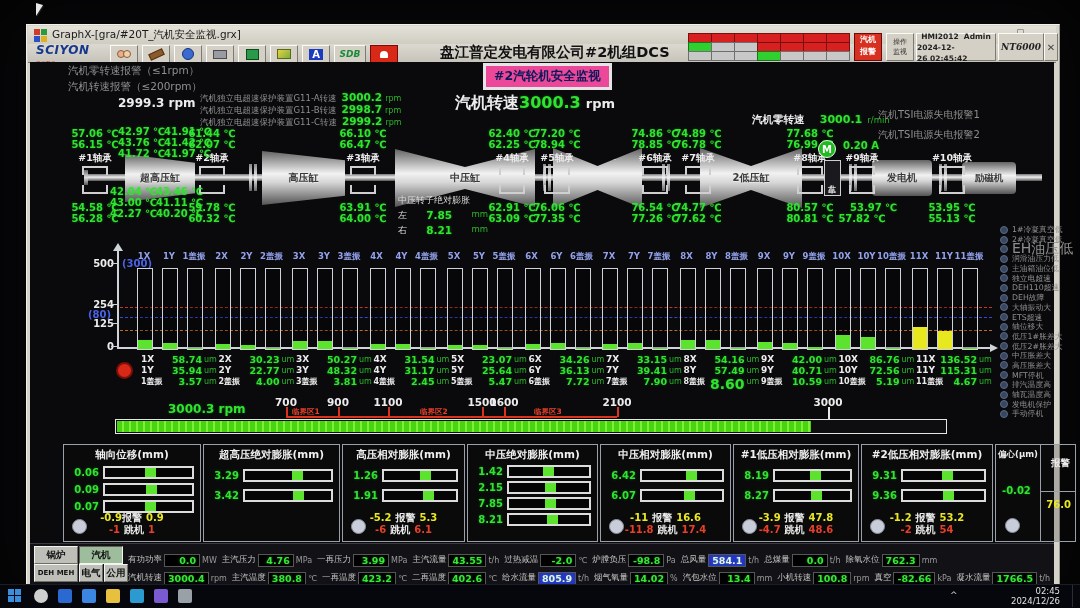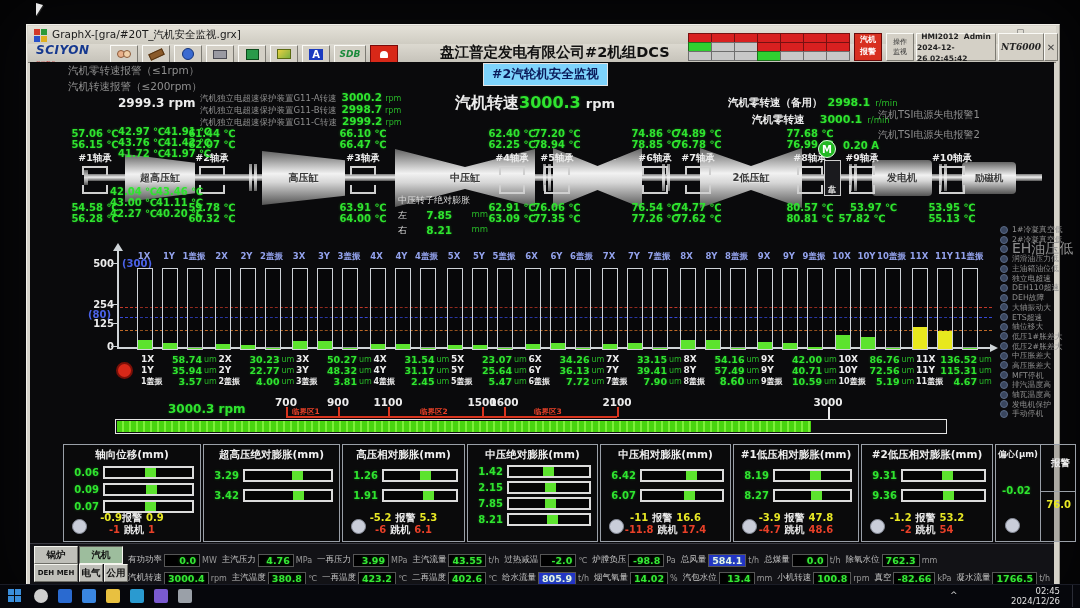--- a/index.html
+++ b/index.html
@@ -157,31 +157,26 @@
 
   <div class="abs gy" style="left:68px;top:64px;font-size:10.5px;">汽机零转速报警（≤1rpm）</div>
   <div class="abs gy" style="left:68px;top:80px;font-size:10.5px;">汽机转速报警（≤200rpm）</div>
   <div class="abs wb" style="left:118px;top:96px;font-size:12px;">2999.3 rpm</div>
   <div class="abs" id="g11-rows" style="left:200px;top:86px;width:300px;">
       <div style="position: absolute; left: 0px; top: 0px; white-space: nowrap;"><span class="gy" style="font-size: 8.5px;">汽机独立电超速保护装置G11-A转速</span><span class="gn" style="font-size: 10.5px; margin-left: 5px;">3000.2</span><span class="gnd" style="font-size: 8px; margin-left: 3px;">rpm</span></div>
       <div style="position: absolute; left: 0px; top: 12px; white-space: nowrap;"><span class="gy" style="font-size: 8.5px;">汽机独立电超速保护装置G11-B转速</span><span class="gn" style="font-size: 10.5px; margin-left: 5px;">2998.7</span><span class="gnd" style="font-size: 8px; margin-left: 3px;">rpm</span></div>
       <div style="position: absolute; left: 0px; top: 24px; white-space: nowrap;"><span class="gy" style="font-size: 8.5px;">汽机独立电超速保护装置G11-C转速</span><span class="gn" style="font-size: 10.5px; margin-left: 5px;">2999.2</span><span class="gnd" style="font-size: 8px; margin-left: 3px;">rpm</span></div>
     </div>
 
-  <div class="abs" style="left:483px;top:63px;padding:2px 8px;background:#7dd3fc;border:1px solid #e5e5e5;color:#0a1a5a;font-size:12.5px;font-weight:bold;">#2汽轮机安全监视</div>
+  <div class="abs" style="left:483px;top:63px;padding:2px 8px;background:#ec4899;border:3px solid #e5e5e5;color:#0a1a5a;font-size:12.5px;font-weight:bold;">#2汽轮机安全监视</div>
   <div class="abs" style="left:455px;top:93px;white-space:nowrap;">
     <span class="wb" style="font-size:16px;">汽机转速</span><span class="gn" style="font-size:16px;">3000.3</span>
     <span class="wb" style="font-size:13px;">rpm</span>
   </div>
 
-  <div class="abs" style="left:728px;top:91px;white-space:nowrap;">
-    <span class="wb" style="font-size:10.5px;">汽机零转速（备用）</span>
-    <span class="gn" style="font-size:11px;">2998.1</span>
-    <span class="gnd" style="font-size:8.5px;">r/min</span>
-  </div>
   <div class="abs" style="left:752px;top:108px;white-space:nowrap;">
     <span class="wb" style="font-size:10.5px;">汽机零转速</span>&nbsp;&nbsp;
     <span class="gn" style="font-size:11px;">3000.1</span>
     <span class="gnd" style="font-size:8.5px;">r/min</span>
   </div>
   <div class="abs gy" style="left:878px;top:108px;font-size:10px;">汽机TSI电源失电报警1</div>
   <div class="abs gy" style="left:878px;top:128px;font-size:10px;">汽机TSI电源失电报警2</div>
 
   <div class="abs" id="turbine" style="left:0;top:0;width:1080px;height:608px;pointer-events:none;">
       <div style="left: 86px; top: 174px; width: 956px; height: 7px; position: absolute; background: linear-gradient(rgb(119, 119, 119), rgb(239, 239, 239) 45%, rgb(200, 200, 200) 60%, rgb(85, 85, 85));"></div>
@@ -554,21 +549,21 @@
       <div class="wb" style="position: absolute; left: 606px; top: 376px; width: 30px; font-size: 8px; white-space: nowrap;">7盖振</div>
       <div class="gn" style="position: absolute; left: 630px; top: 376px; width: 37px; text-align: right; font-size: 9.5px;">7.90</div>
       <div class="gnd" style="position: absolute; left: 669px; top: 377px; font-size: 8px;">um</div>
       <div class="wb" style="position: absolute; left: 683.5px; top: 354px; width: 30px; font-size: 9px; white-space: nowrap;">8X</div>
       <div class="gn" style="position: absolute; left: 707.5px; top: 354px; width: 37px; text-align: right; font-size: 9.5px;">54.16</div>
       <div class="gnd" style="position: absolute; left: 746.5px; top: 355px; font-size: 8px;">um</div>
       <div class="wb" style="position: absolute; left: 683.5px; top: 365px; width: 30px; font-size: 9px; white-space: nowrap;">8Y</div>
       <div class="gn" style="position: absolute; left: 707.5px; top: 365px; width: 37px; text-align: right; font-size: 9.5px;">57.49</div>
       <div class="gnd" style="position: absolute; left: 746.5px; top: 366px; font-size: 8px;">um</div>
       <div class="wb" style="position: absolute; left: 683.5px; top: 376px; width: 30px; font-size: 8px; white-space: nowrap;">8盖振</div>
-      <div class="gn" style="position: absolute; left: 707.5px; top: 376px; width: 37px; text-align: right; font-size: 10px;">8.60</div>
+      <div class="gn" style="position: absolute; left: 707.5px; top: 376px; width: 37px; text-align: right; font-size: 14px;">8.60</div>
       <div class="gnd" style="position: absolute; left: 746.5px; top: 377px; font-size: 8px;">um</div>
       <div class="wb" style="position: absolute; left: 761px; top: 354px; width: 30px; font-size: 9px; white-space: nowrap;">9X</div>
       <div class="gn" style="position: absolute; left: 785px; top: 354px; width: 37px; text-align: right; font-size: 9.5px;">42.00</div>
       <div class="gnd" style="position: absolute; left: 824px; top: 355px; font-size: 8px;">um</div>
       <div class="wb" style="position: absolute; left: 761px; top: 365px; width: 30px; font-size: 9px; white-space: nowrap;">9Y</div>
       <div class="gn" style="position: absolute; left: 785px; top: 365px; width: 37px; text-align: right; font-size: 9.5px;">40.71</div>
       <div class="gnd" style="position: absolute; left: 824px; top: 366px; font-size: 8px;">um</div>
       <div class="wb" style="position: absolute; left: 761px; top: 376px; width: 30px; font-size: 8px; white-space: nowrap;">9盖振</div>
       <div class="gn" style="position: absolute; left: 785px; top: 376px; width: 37px; text-align: right; font-size: 9.5px;">10.59</div>
       <div class="gnd" style="position: absolute; left: 824px; top: 377px; font-size: 8px;">um</div>

